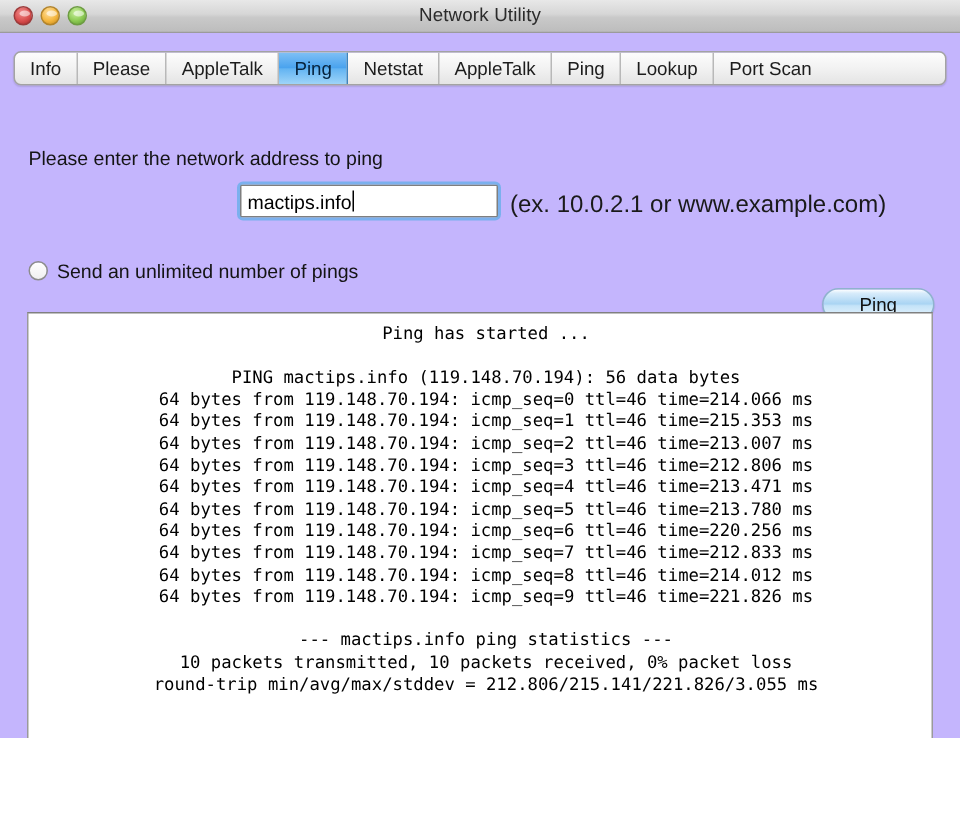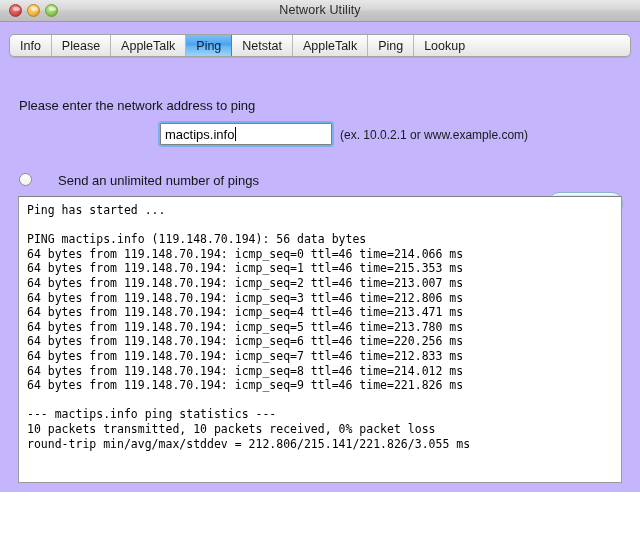--- a/index.html
+++ b/index.html
@@ -169,32 +169,32 @@
     display: inline-block;
     width: 1px;
     height: 14px;
     background: #000;
     margin-left: 1px;
   }
   #address-hint {
     position: absolute;
     left: 340px;
     top: 106px;
-    font-size: 12px;
+    font-size: 16px;
     color: #1a1a1a;
     text-align: center;
   }
 
   
   .radio-row {
     position: absolute;
     display: flex;
+    align-items: center;
     font-size: 13px;
     color: #141414;
-    gap: 20px;
   }
   #radio-row-unlimited { left: 19px; top: 151px; }
   #radio-row-only      { left: 19px; top: 171px; }
 
   .radio {
     width: 13px;
     height: 13px;
     border-radius: 50%;
     box-sizing: border-box;
     margin-right: 6px;
@@ -249,29 +249,30 @@
     font-size: 12.5px;
     color: #101010;
     box-shadow: 0 1px 1px rgba(0,0,0,0.16);
     cursor: default;
   }
 
   
   #output-box {
     position: absolute;
     left: 18px;
-    top: 174px;
+    top: 186px;
     width: 604px;
     height: 287px;
     background: #ffffff;
     border: 1px solid #9a9a9a;
     border-top-color: #808080;
     box-sizing: border-box;
     overflow: hidden;
     padding: 6px 0 0 8px;
+    text-align: center;
   }
   #output-text {
     font-family: "DejaVu Sans Mono", "Liberation Mono", monospace;
     font-size: 11.5px;
     line-height: 14.6px;
     color: #000000;
     white-space: pre;
     margin: 0;
   }
 
@@ -306,20 +307,21 @@
 
     <div id="tabbar">
       <div class="tab">Info</div>
       <div class="tab">Please</div>
       <div class="tab">AppleTalk</div>
       <div class="tab selected">Ping</div>
       <div class="tab">Netstat</div>
       <div class="tab">AppleTalk</div>
       <div class="tab">Ping</div>
       <div class="tab">Lookup</div>
+      <div class="tab">Port Scan</div>
     </div>
 
     <div id="address-wrap">
       <div id="address-field">
         <span id="address-value">mactips.info</span>
         <span id="address-caret"></span>
       </div>
       <div id="address-focus"></div>
     </div>
 

